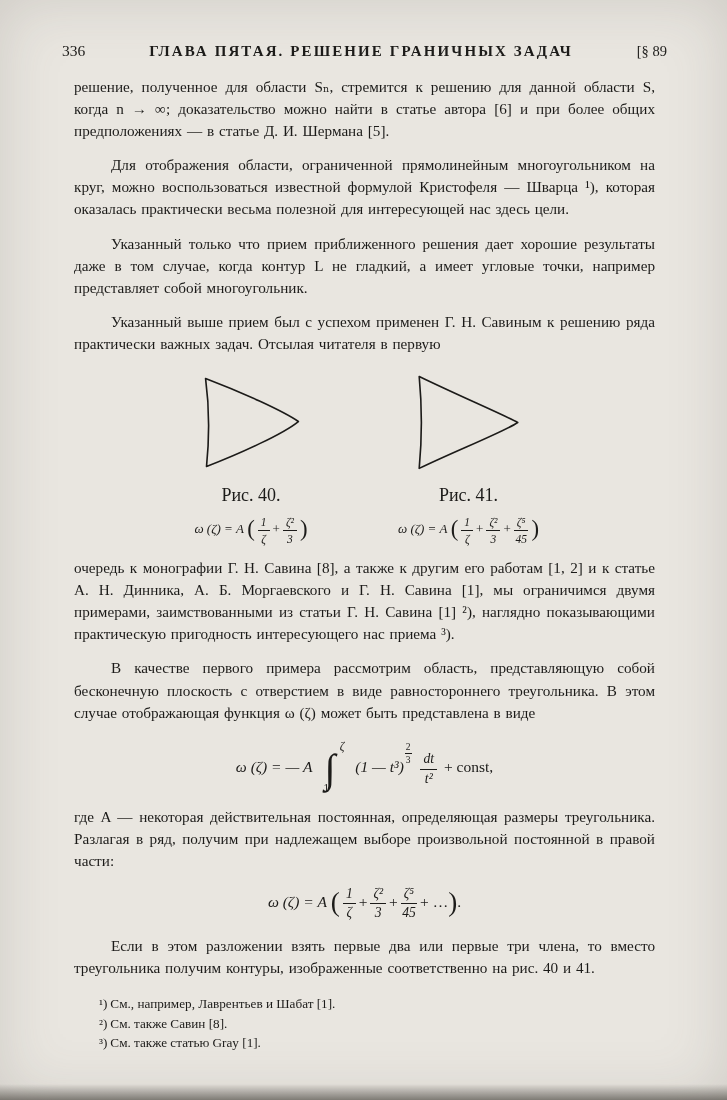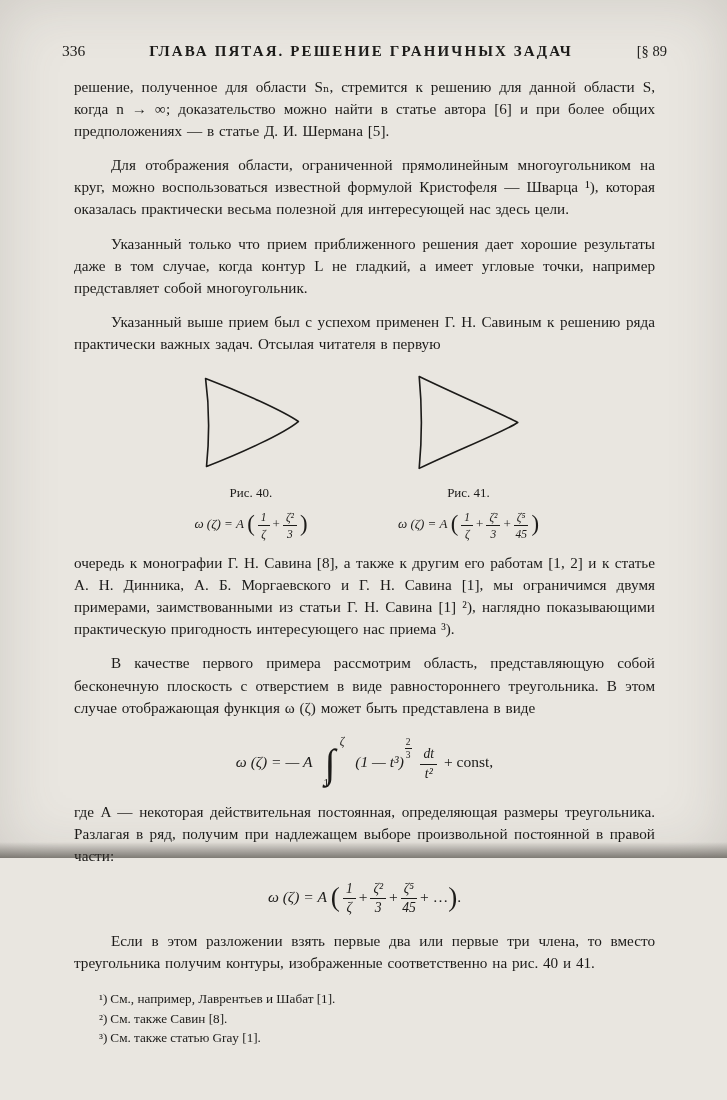--- a/index.html
+++ b/index.html
@@ -6,21 +6,21 @@
   body {
     width: 727px; height: 1100px;
     background: #e9e6e0;
     font-family: "Liberation Serif", "DejaVu Serif", serif;
     color: #1c1b19;
     overflow: hidden;
     position: relative;
   }
   .page {
     box-sizing: border-box;
-    width: 727px; height: 858px;
+    width: 727px; height: 1100px;
     padding: 42px 60px 0 62px;
     position: relative;
     box-shadow: inset 0 0 60px rgba(90,85,75,0.18);
   }
   
   .header {
     display: flex; justify-content: space-between; align-items: baseline;
     margin-bottom: 16px;
   }
   .pagenum { font-size: 15.5px; }
@@ -36,21 +36,21 @@
     word-spacing: 1px;
   }
   .indent { text-indent: 37px; }
   
   .figures {
     display: flex; justify-content: center; gap: 86px;
     margin: 12px 0 6px 0;
   }
   .figure { text-align: center; }
   .figure svg { display: block; margin: 0 auto; }
-  .fig-caption { font-size: 13px; margin-top: 8px; }
+  .fig-caption { font-size: 18px; margin-top: 8px; }
   .fig-formula { font-size: 13px; margin-top: 9px; white-space: nowrap; }
   
   .math { font-style: italic; }
   .rm { font-style: normal; }
   .frac {
     display: inline-block; vertical-align: middle; text-align: center;
     line-height: 1.05; margin: 0 3px; font-size: 0.88em;
   }
   .frac .num { display: block; border-bottom: 1px solid currentColor; padding: 1px 3px 2px; }
   .frac .den { display: block; padding-top: 2px; }

